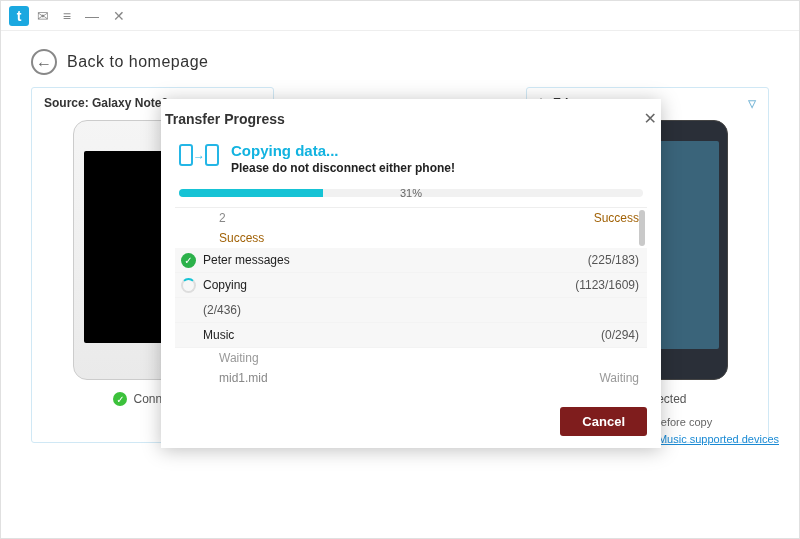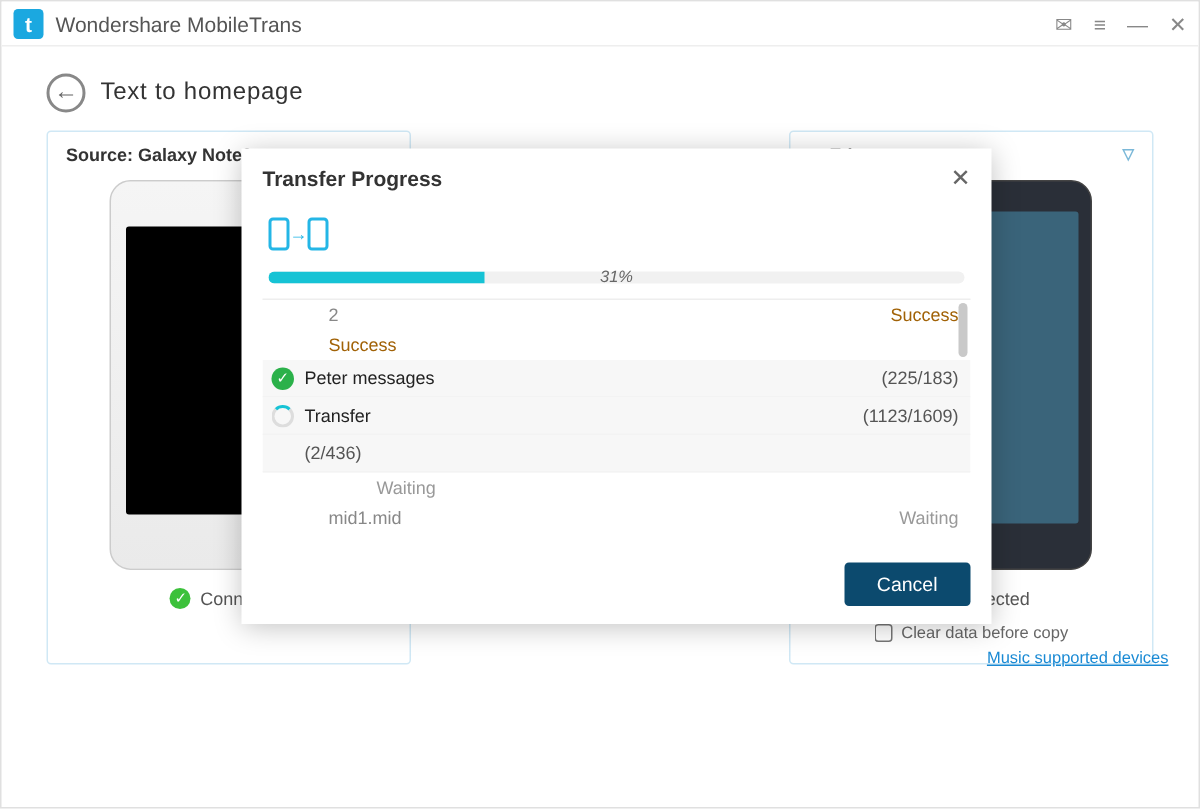--- a/index.html
+++ b/index.html
@@ -38,66 +38,65 @@
 
   .mid-panel { width: 220px; display:flex; flex-direction:column; align-items:center; justify-content:flex-end; padding-bottom:30px;}
   .start-btn { background:#1fb4e8; color:#fff; border:none; padding:12px 24px; font-size:15px; border-radius:3px; display:flex; align-items:center; gap:10px;}
   .start-icon { display:inline-flex; gap:2px;}
   .start-icon i { width:10px; height:16px; border:1.5px solid #fff; border-radius:2px; display:inline-block;}
 
   .footer-link { position:absolute; bottom:8px; right:20px; font-size:11px; color:#1a8ad4; text-decoration:underline; }
 
   
   .modal { position:absolute; left:160px; top:98px; width:500px; background:#fff; box-shadow:0 2px 18px rgba(0,0,0,0.25); z-index:50; }
-  .modal-header { display:flex; align-items:center; justify-content:space-between; padding:10px 14px; font-size:14px; font-weight:bold; color:#333; }
+  .modal-header { display:flex; align-items:center; justify-content:space-between; padding:10px 4px; font-size:14px; font-weight:bold; color:#333; }
   .modal-close { color:#666; font-size:16px; cursor:pointer; font-weight:normal;}
   .modal-body { padding: 0 14px 10px; }
   .copy-row { display:flex; align-items:flex-start; gap:12px; padding:4px 4px 8px;}
   .copy-icon { display:flex; gap:2px; margin-top:2px;}
   .copy-icon i { width:14px; height:22px; border:2px solid #24b6e6; border-radius:3px; display:inline-block;}
   .copy-icon .arrow { align-self:center; color:#24b6e6; font-size:12px; margin:0 -2px;}
   .copy-title { color:#12b3e0; font-size:15px; font-weight:bold; }
   .copy-sub { font-size:12px; color:#222; font-weight:bold; margin-top:2px;}
-  .progress-wrap { position:relative; margin:6px 4px 10px;font-style:italic;}
+  .progress-wrap { position:relative; margin:6px 4px 10px;}
   .progress-bar { height:8px; background:#f1f1f1; border-radius:4px; overflow:hidden;}
   .progress-fill { height:100%; width:31%; background:#16c3d5;}
   .progress-pct { position:absolute; left:50%; top:-2px; transform:translateX(-50%); font-size:11px; color:#666;}
   .list { border-top:1px solid #eee; max-height:180px; overflow:hidden; position:relative;}
   .row { display:flex; align-items:center; padding:5px 8px 5px 28px; font-size:12px; color:#444; border-bottom:1px solid #f3f3f3; position:relative;}
   .row.hdr { background:#f7f7f7; font-weight:normal; color:#222; padding-left:28px;}
   .row.sub { padding-left:44px; color:#888; border-bottom:none; padding-top:3px; padding-bottom:3px;}
   .row .name { flex:1; }
   .row .val { color:#555; }
   .row .val.success { color:#a16207; }
-  .row .val.wait { color:#999;margin-left:32px; }
+  .row .val.wait { color:#999; }
   .row .ic { position:absolute; left:6px; width:15px; height:15px; border-radius:50%; display:flex; align-items:center; justify-content:center; font-size:10px;}
   .ic.ok { background:#2bb14a; color:#fff;}
   .ic.sp { border:2px solid #ddd; border-top-color:#16c3d5; }
   .scrollbar { position:absolute; right:2px; top:2px; width:6px; height:36px; background:#c9c9c9; border-radius:3px;}
   .modal-footer { display:flex; justify-content:flex-end; padding:10px 14px 12px;}
-  .cancel-btn { background:#0c4a6e; color:#fff; border:none; padding:7px 22px; font-size:13px; border-radius:3px;}
+  .cancel-btn { background:#7f1d1d; color:#fff; border:none; padding:7px 22px; font-size:13px; border-radius:3px;font-weight:bold;}
 </style>
 </head>
 <body>
 
 <div class="titlebar">
   <div class="logo">t</div>
-  <div class="app-title">Wondershare MobileTrans</div>
   <div class="titlebar-controls">
     <span>✉</span>
     <span>≡</span>
     <span>—</span>
     <span>✕</span>
   </div>
 </div>
 
 <div class="content">
   <div class="back-row">
     <div class="back-circle">←</div>
-    <div class="back-text">Text to homepage</div>
+    <div class="back-text">Back to homepage</div>
   </div>
 
   <div class="panels">
 
     <div class="panel">
       <div class="panel-header">
         <span>Source: Galaxy Note3</span>
         <span class="chev">▽</span>
       </div>
       <div class="phone-img phone-left"></div>
@@ -148,20 +147,24 @@
     <span>Transfer Progress</span>
     <span class="modal-close">✕</span>
   </div>
   <div class="modal-body">
     <div class="copy-row">
       <span class="copy-icon">
           <i></i>
           <span class="arrow">→</span>
           <i></i>
         </span>
+      <div>
+        <div class="copy-title">Copying data...</div>
+        <div class="copy-sub">Please do not disconnect either phone!</div>
+      </div>
     </div>
     <div class="progress-wrap">
       <div class="progress-bar">
           <div class="progress-fill"></div>
         </div>
       <div class="progress-pct">31%</div>
     </div>
     <div class="list">
       <div class="scrollbar"></div>
       <div class="row sub" style="padding-left:44px;">
@@ -171,25 +174,29 @@
       <div class="row sub">
         <span class="val success">Success</span>
       </div>
       <div class="row hdr">
         <span class="ic ok">✓</span>
         <span class="name">Peter messages</span>
         <span class="val">(225/183)</span>
       </div>
       <div class="row hdr">
         <span class="ic sp"></span>
-        <span class="name">Transfer</span>
+        <span class="name">Copying</span>
         <span class="val">(1123/1609)</span>
       </div>
       <div class="row hdr">
         <span class="val">(2/436)</span>
+      </div>
+      <div class="row hdr">
+        <span class="name">Music</span>
+        <span class="val">(0/294)</span>
       </div>
       <div class="row sub">
         <span class="val wait">Waiting</span>
       </div>
       <div class="row sub">
         <span class="name">mid1.mid</span>
         <span class="val wait">Waiting</span>
       </div>
 
     </div>

